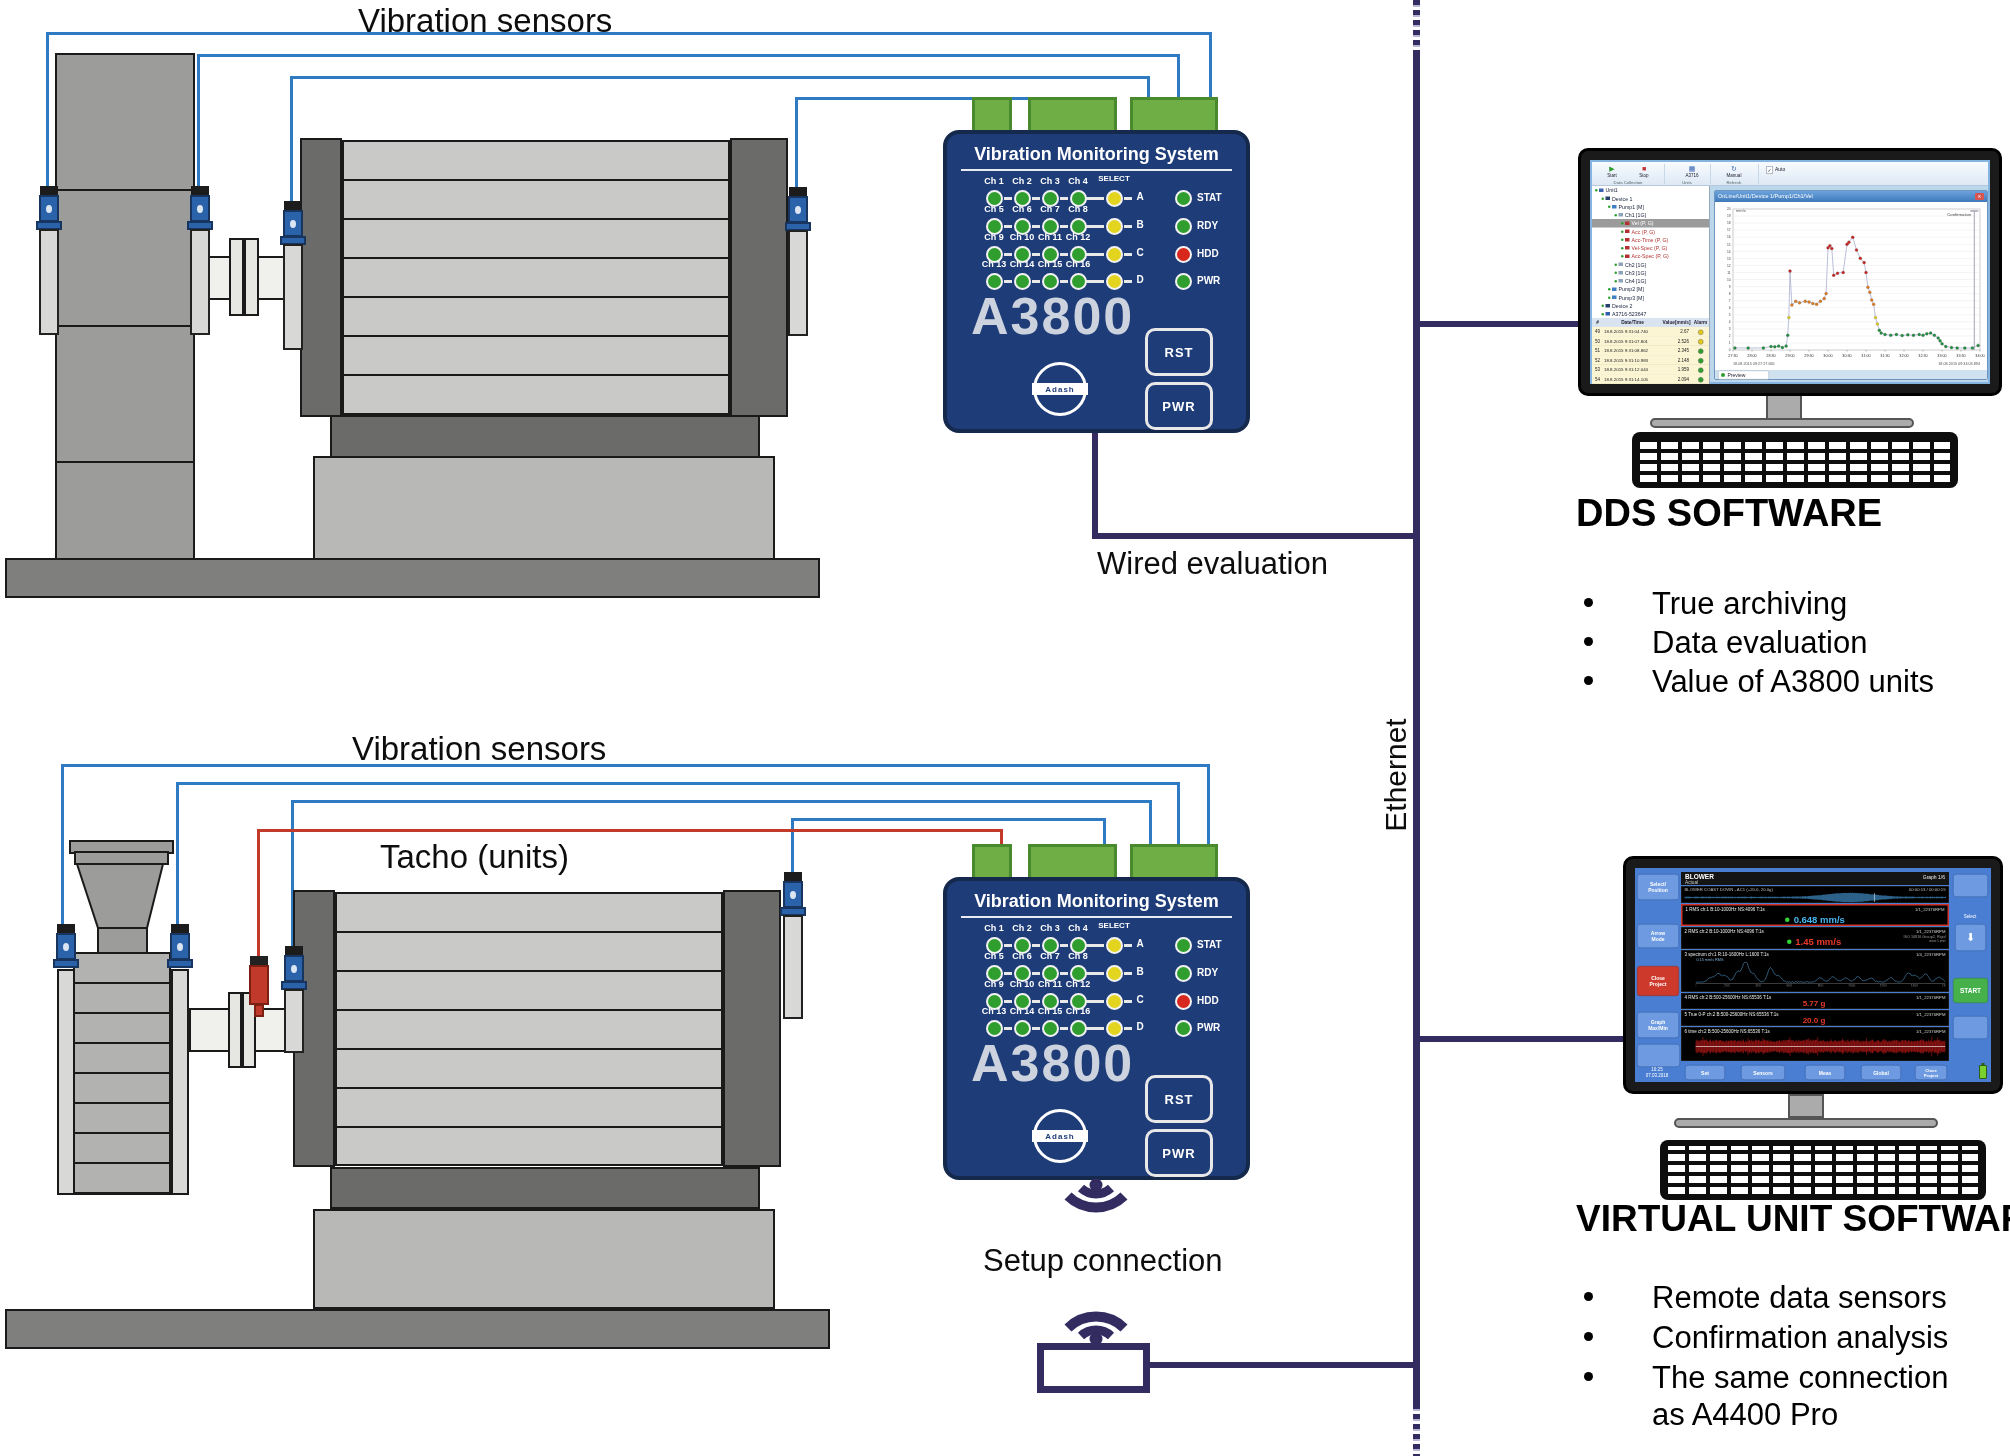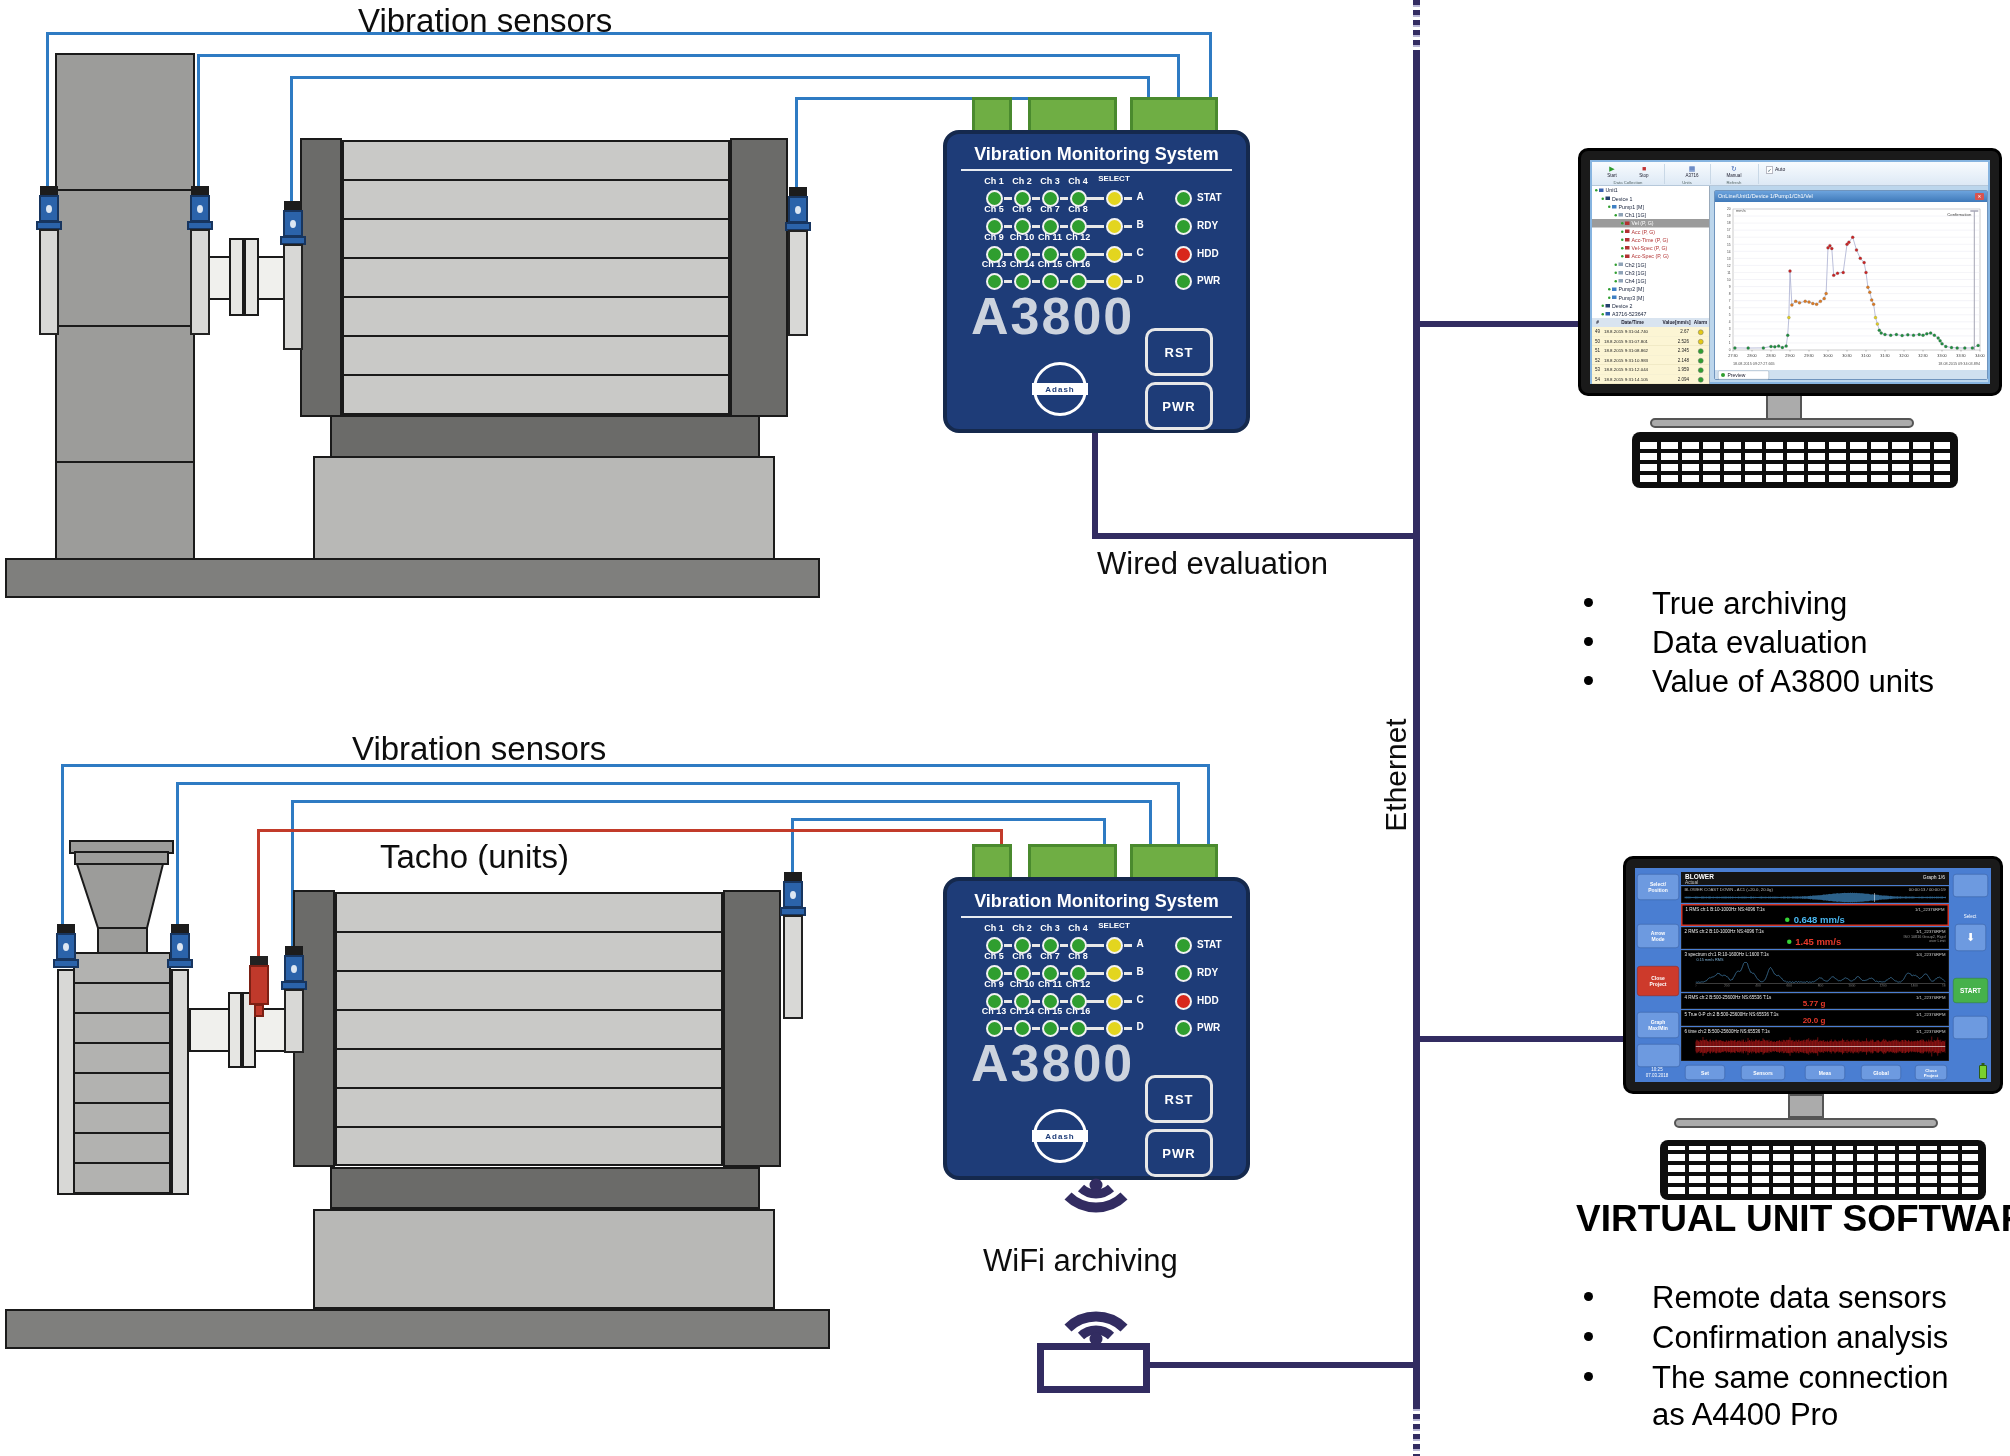--- a/index.html
+++ b/index.html
@@ -35,21 +35,21 @@
 </style>
 </head>
 <body>
 
 <div class="canvas" id="cv">
 
   <div class="lbl" style="left:358px;top:2px">Vibration sensors</div>
   <div class="lbl" style="left:352px;top:730px">Vibration sensors</div>
   <div class="lbl" style="left:380px;top:838px">Tacho (units)</div>
   <div class="lbl" style="left:1097px;top:546px;font-size:31px">Wired evaluation</div>
-  <div class="lbl" style="left:983px;top:1243px;font-size:31px">WiFi archiving</div>
+  <div class="lbl" style="left:983px;top:1243px;font-size:31px">Setup connection</div>
   <div class="lbl" style="left:1340px;top:756px;width:112px;height:38px;display:flex;align-items:center;justify-content:center;font-size:30px;transform:rotate(-90deg)">Ethernet</div>
 
   <div class="hatch" style="top:0;height:52px"></div>
   <div class="abs" style="left:1413px;top:50px;width:7px;height:1356px;background:#322c61;z-index:1"></div>
   <div class="hatch" style="top:1404px;height:52px"></div>
 
   <svg class="abs" style="left:55px;top:836px;z-index:2" width="130" height="125">
     <g fill="#9c9c9a" stroke="#1a1a1a" stroke-width="2">
       <rect x="15" y="5" width="103" height="12"></rect>
       <rect x="20" y="16" width="93" height="12"></rect>
@@ -1086,20 +1086,21 @@
           <div style="position: absolute; left: 3px; top: -6px; width: 6px; height: 4px; background: rgb(46, 93, 18);"></div>
         </div>
       </div>
   </div>
   <div class="pole" style="left:1788px;top:1094px;width:36px;height:24px"></div>
   <div class="mbase" style="left:1674px;top:1118px;width:264px;height:10px"></div>
   <div class="kb" style="left:1660px;top:1140px;width:326px;height:60px">
       <div class="kb-keys"></div>
     </div>
 
+  <div class="h1" style="left:1576px;top:492px">DDS SOFTWARE</div>
   <div id="dds-bullets">
       <div style="position: absolute; left: 1580px; top: 585px; width: 430px; z-index: 8;">
         <div style="position: absolute; left: 4px; top: 13px; width: 9px; height: 9px; border-radius: 50%; background: rgb(0, 0, 0);"></div>
         <div style="position: absolute; left: 72px; top: 0px; font-size: 31px; color: rgb(0, 0, 0); line-height: 37px; width: 358px;">True archiving</div>
       </div>
       <div style="position: absolute; left: 1580px; top: 624px; width: 430px; z-index: 8;">
         <div style="position: absolute; left: 4px; top: 13px; width: 9px; height: 9px; border-radius: 50%; background: rgb(0, 0, 0);"></div>
         <div style="position: absolute; left: 72px; top: 0px; font-size: 31px; color: rgb(0, 0, 0); line-height: 37px; width: 358px;">Data evaluation</div>
       </div>
       <div style="position: absolute; left: 1580px; top: 663px; width: 430px; z-index: 8;">

